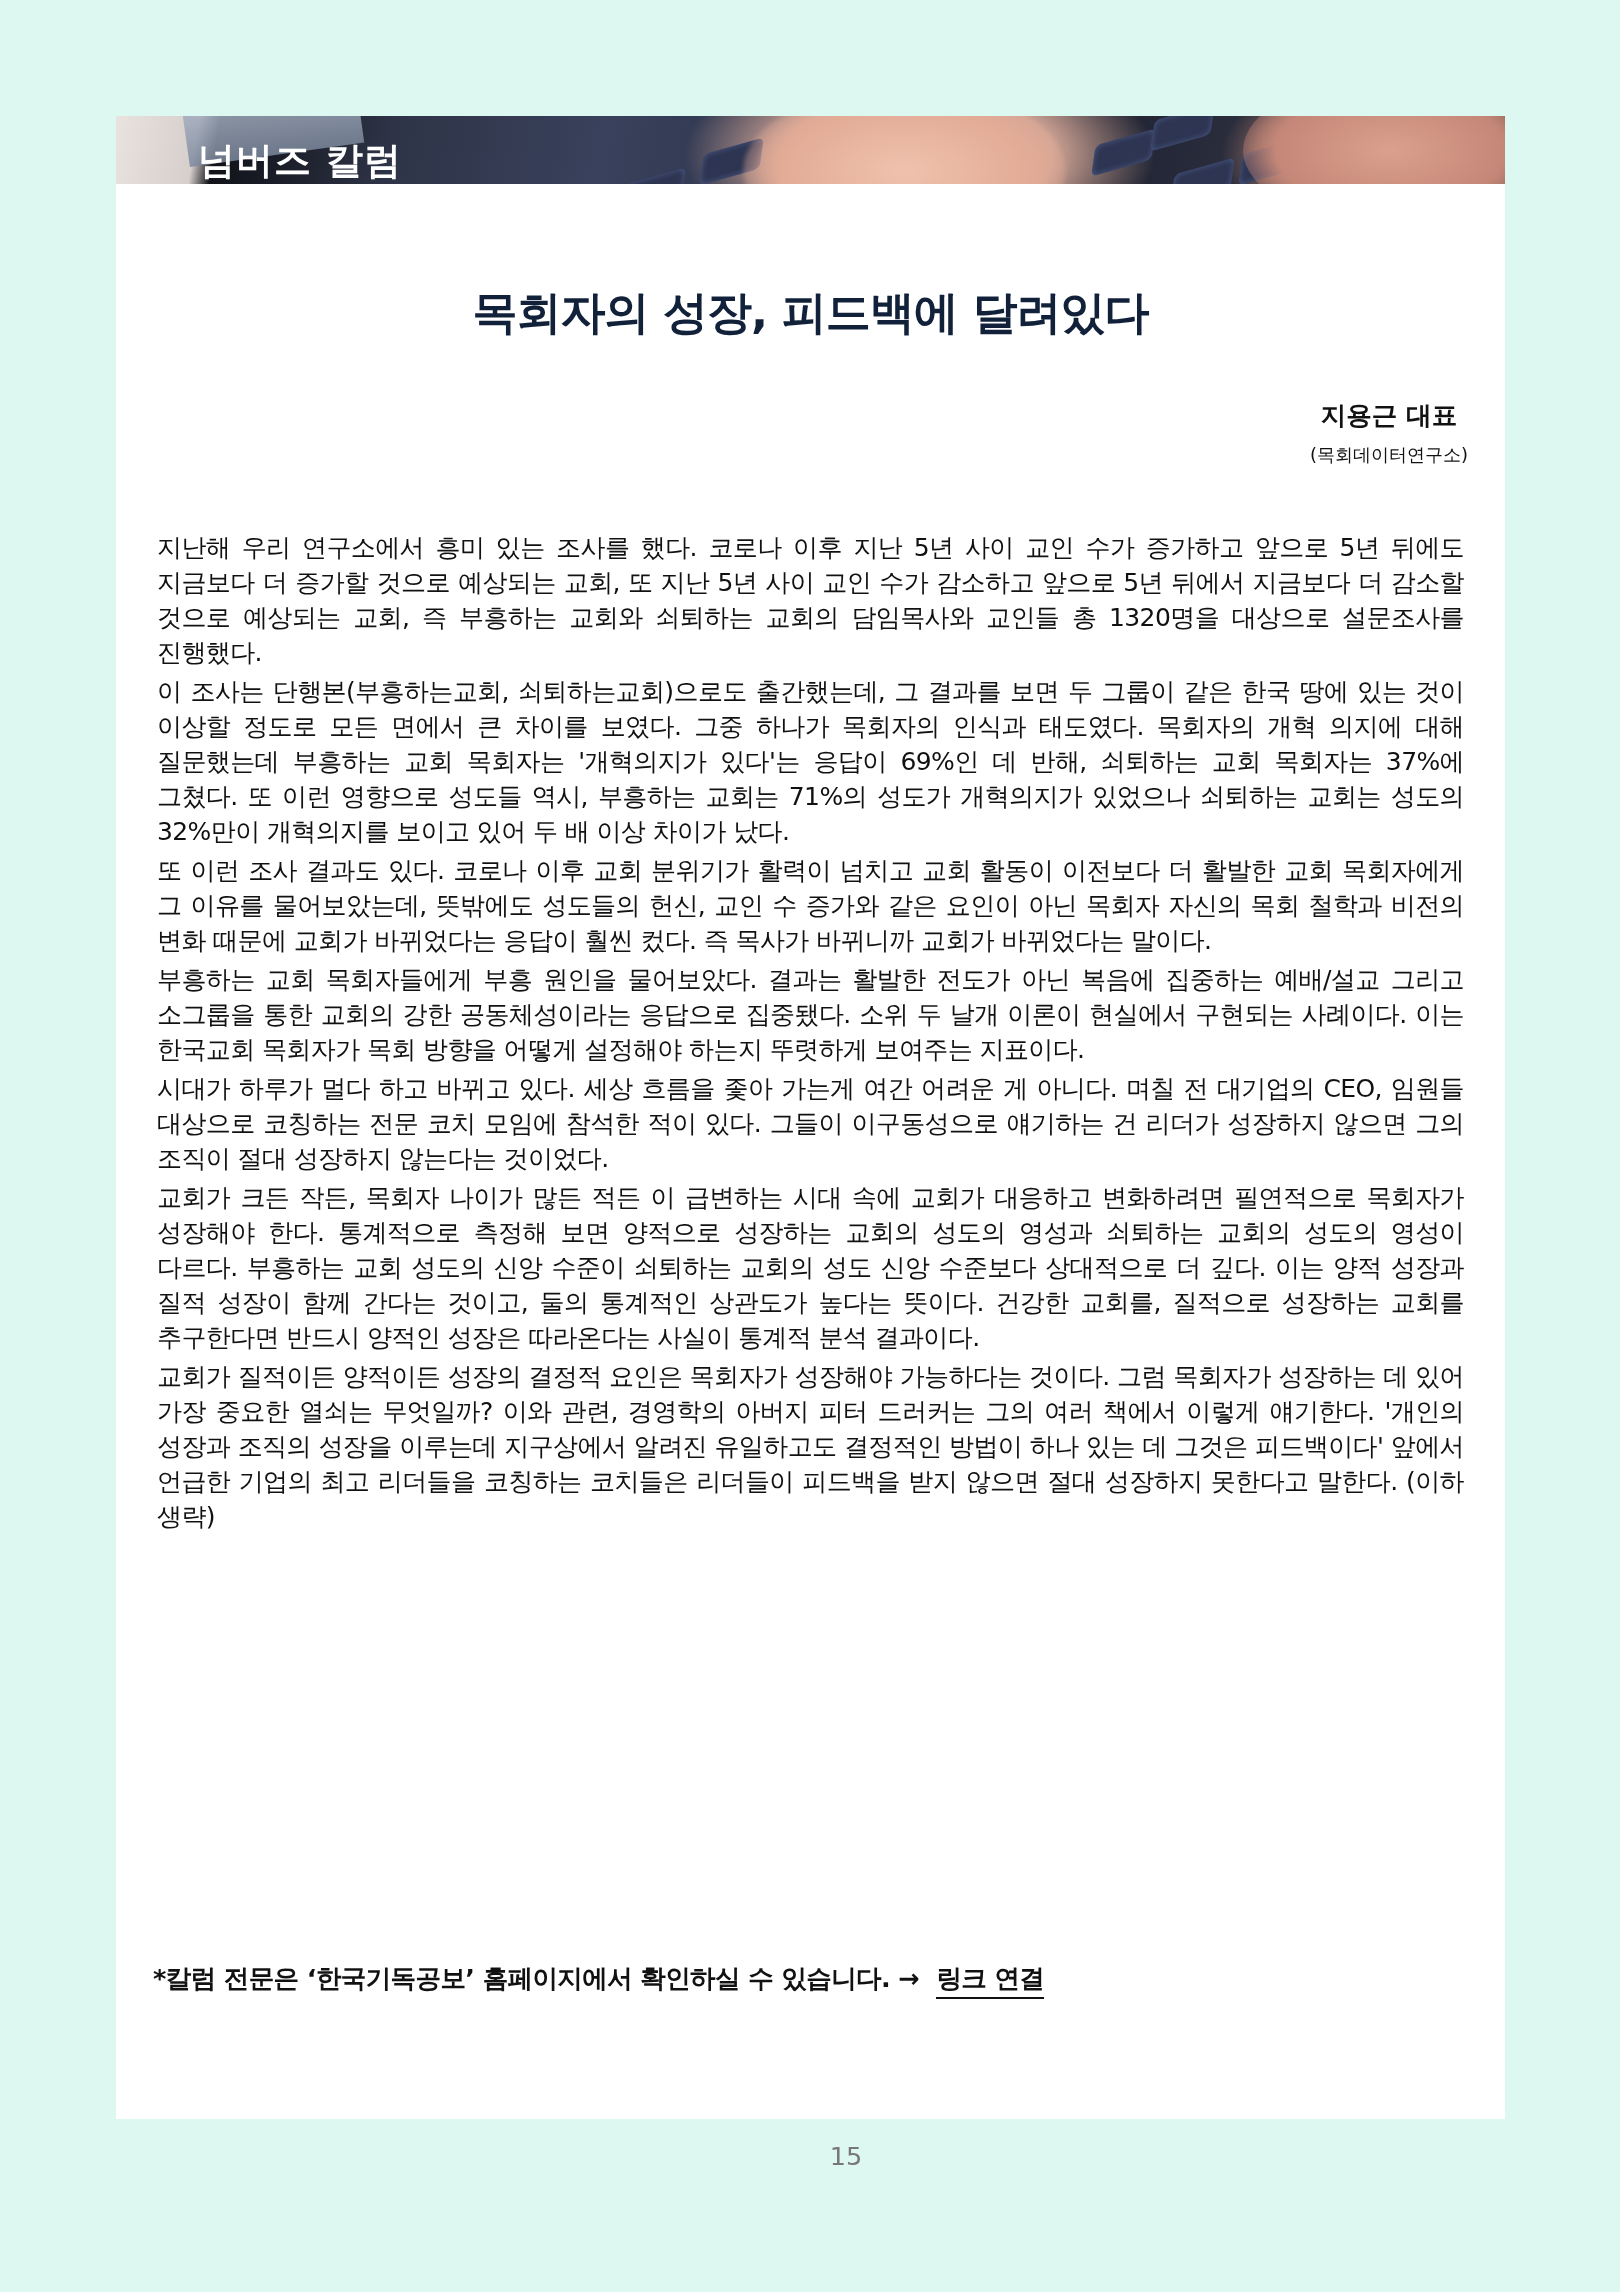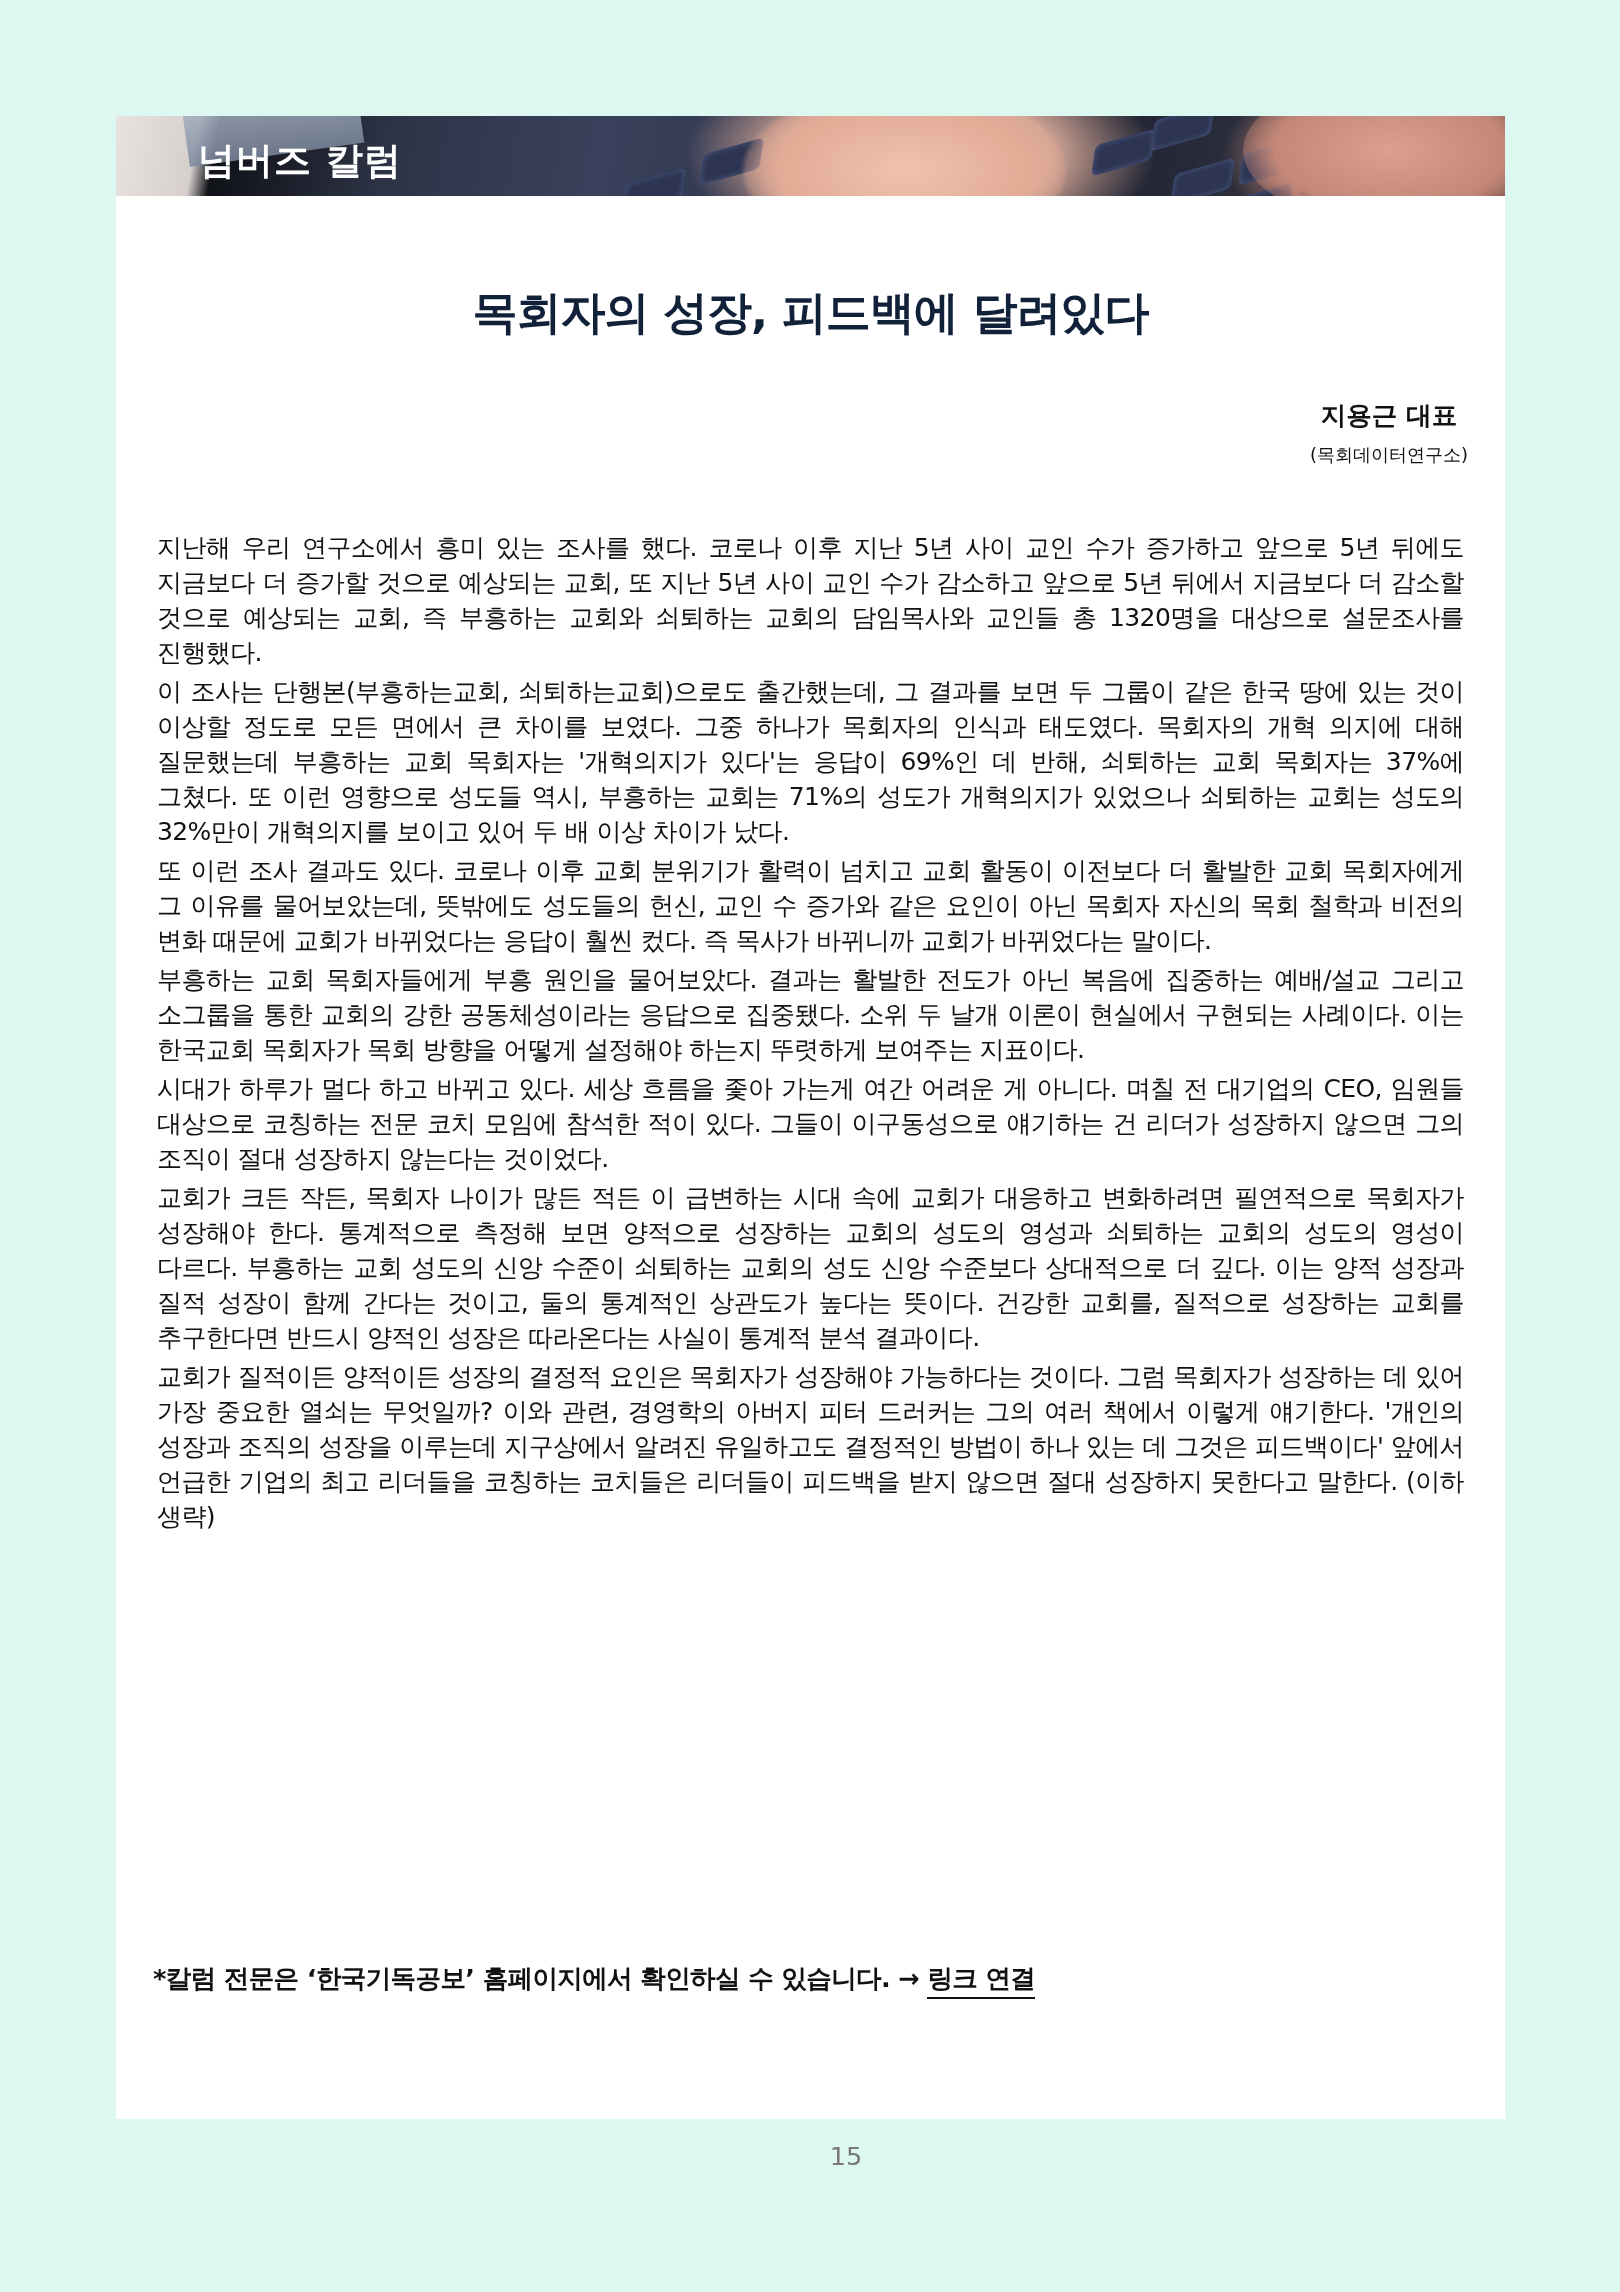--- a/index.html
+++ b/index.html
@@ -20,21 +20,21 @@
       top: 116px;
       width: 1389px;
       height: 2003px;
       background: #ffffff;
     }
     .banner {
       position: absolute;
       left: 0;
       top: 0;
       width: 1389px;
-      height: 80px;
+      height: 68px;
       overflow: hidden;
       background:
         radial-gradient(ellipse 225px 118px at 1274px 39px, #c98f7f 0%, rgba(201,143,127,0.85) 40%, rgba(201,143,127,0) 75%),
         radial-gradient(ellipse 294px 137px at 804px 39px, #e3b29f 0%, rgba(227,178,159,0.9) 45%, rgba(227,178,159,0) 80%),
         radial-gradient(ellipse 137px 59px at 1353px 69px, #3b2523 0%, rgba(59,37,35,0) 80%),
         linear-gradient(100deg, #e9e3e0 0%, #d6cfcc 6%, #111319 7.5%, #1a1d27 12%, #2e3447 20%, #39415c 35%, #2b3146 55%, #1e2232 70%, #2a2d3c 80%, #5a3c38 90%, #3a2826 100%);
     }
     .banner .key {
       position: absolute;
       width: 55px;
@@ -137,20 +137,21 @@
       letter-spacing: -0.6px;
       line-height: 39px;
       white-space: nowrap;
     }
     .footnote .link {
       text-decoration: none;
       border-bottom: 2px solid #111;
       padding-bottom: 3.9px;
       color: #111;
       cursor: pointer;
+      margin-left: 9px;
     }
     .page-number {
       position: absolute;
       left: 0;
       top: 2139px;
       width: 1620px;
       text-align: center;
       font-size: 25.5px;
       color: #777;
       line-height: 35px;

